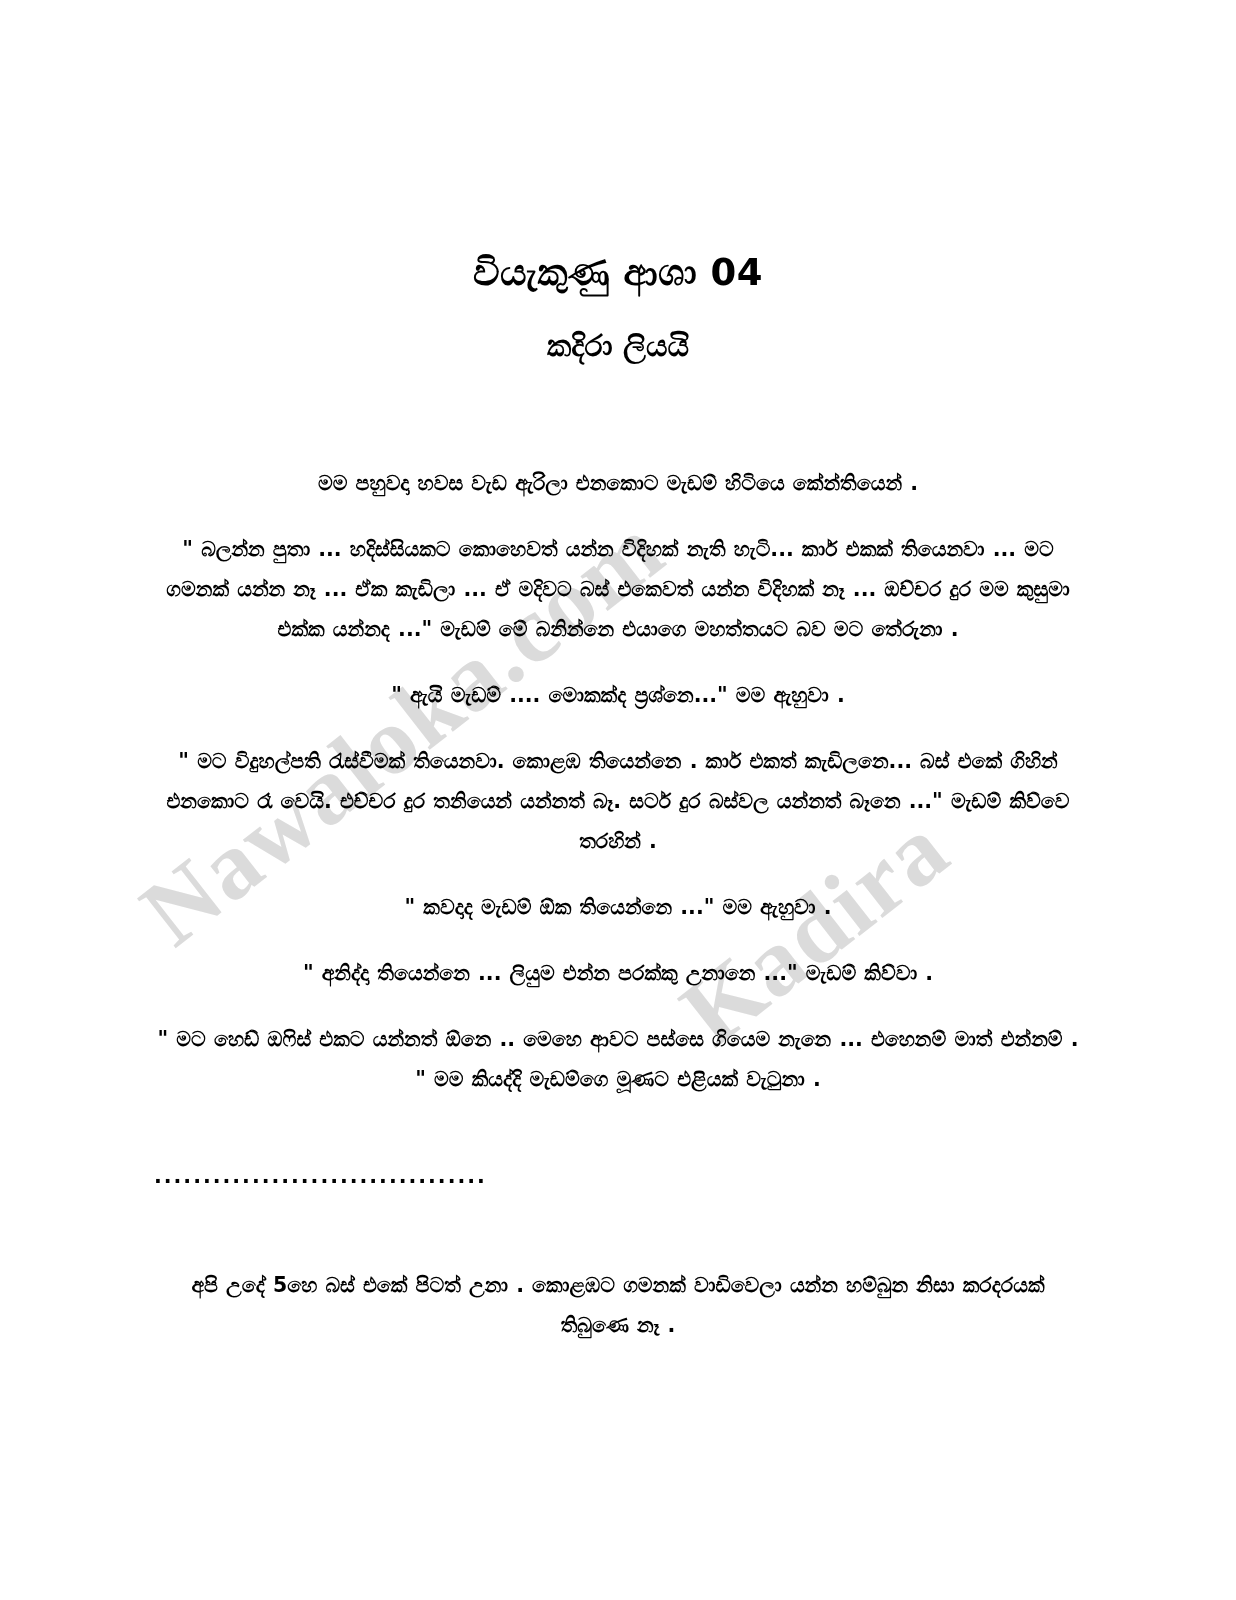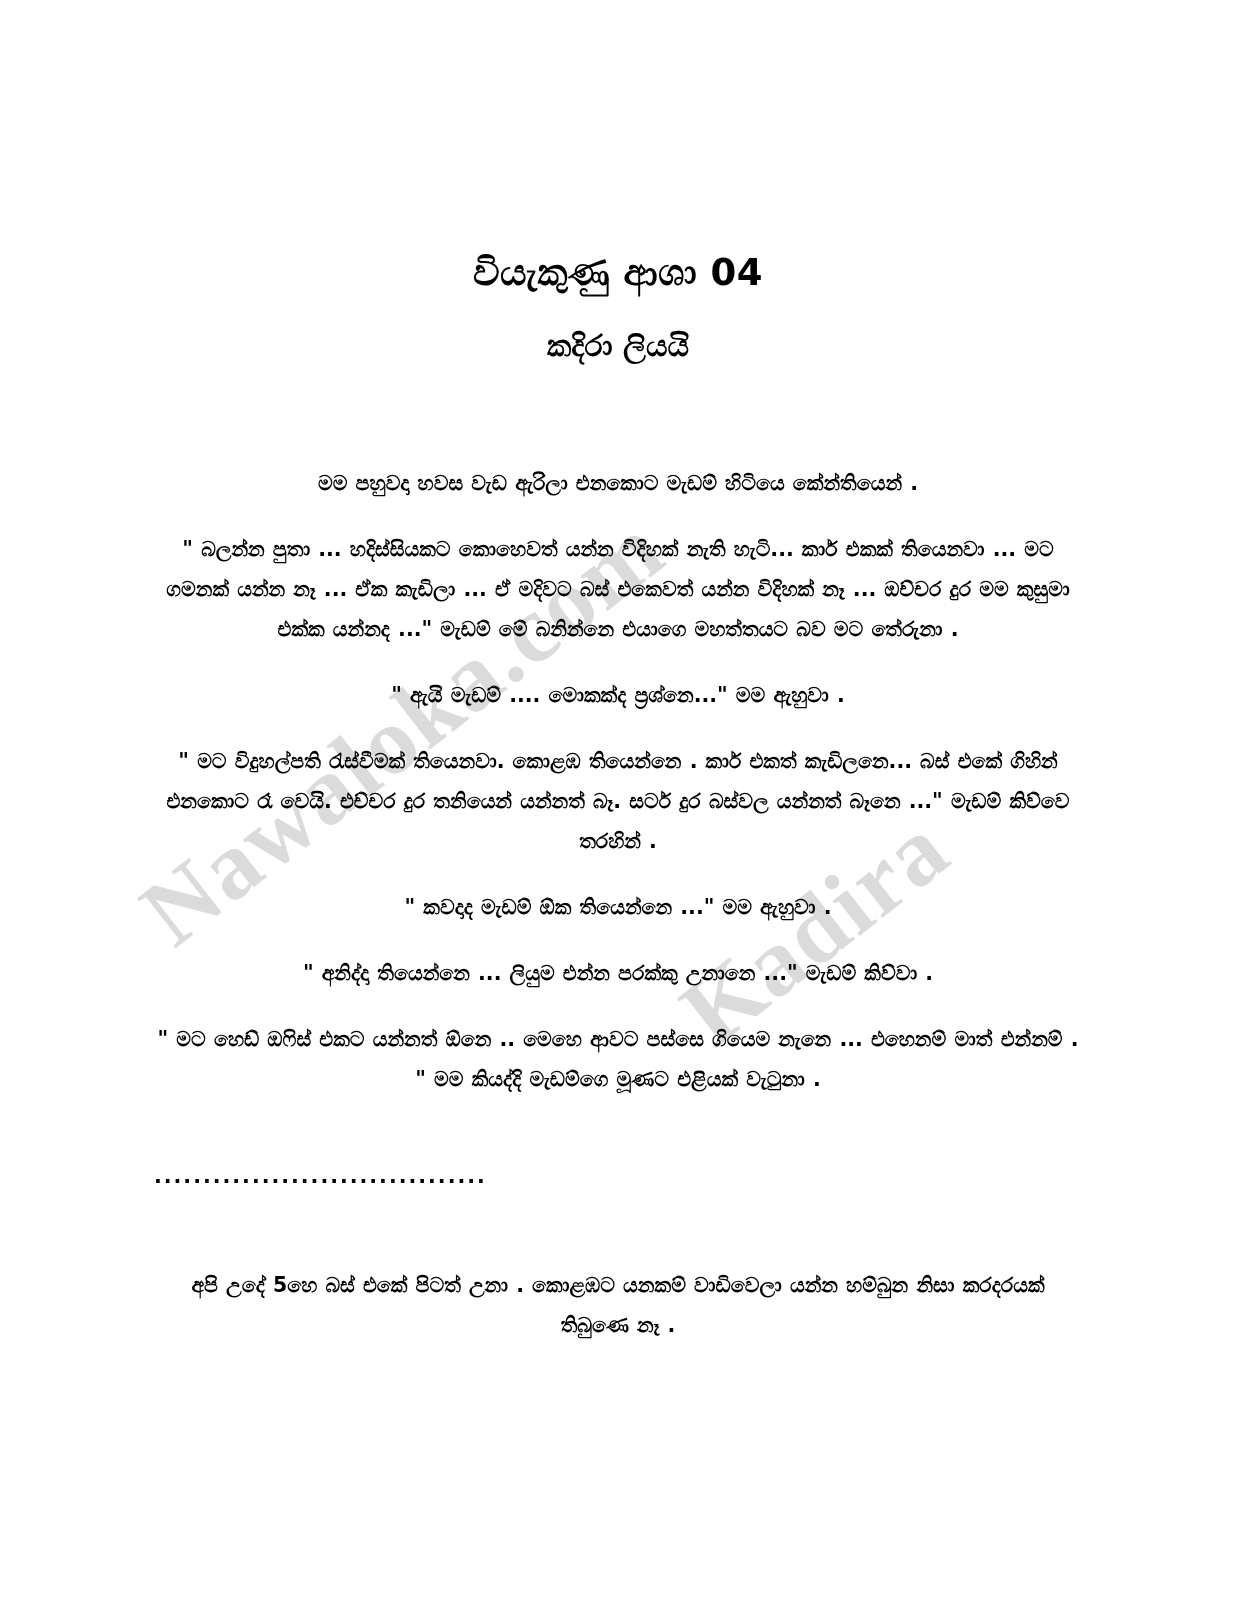--- a/index.html
+++ b/index.html
@@ -124,17 +124,17 @@
 
     <div class="body-block">
       <p class="para">මම පහුවදා හවස වැඩ ඇරිලා එනකොට මැඩම් හිටියෙ කේන්තියෙන් .</p>
       <p class="para">" බලන්න පුතා ... හදිස්සියකට කොහෙවත් යන්න විදිහක් නැති හැටි... කාර් එකක් තියෙනවා ... මට ගමනක් යන්න නෑ ... ඒක කැඩිලා ... ඒ මදිවට බස් එකෙවත් යන්න විදිහක් නෑ ... ඔච්චර දුර මම කුසුමා එක්ක යන්නද ..." මැඩම් මේ බනින්නෙ එයාගෙ මහත්තයට බව මට තේරුනා .</p>
       <p class="para">" ඇයි මැඩම් .... මොකක්ද ප්‍රශ්නෙ..." මම ඇහුවා .</p>
       <p class="para">" මට විදුහල්පති රැස්වීමක් තියෙනවා. කොළඹ තියෙන්නෙ . කාර් එකත් කැඩිලනෙ... බස් එකේ ගිහින් එනකොට රෑ වෙයි. එච්චර දුර තනියෙන් යන්නත් බෑ. සර්ට දුර බස්වල යන්නත් බෑනෙ ..." මැඩම් කිව්වෙ තරහින් .</p>
       <p class="para">" කවදාද මැඩම් ඕක තියෙන්නෙ ..." මම ඇහුවා .</p>
       <p class="para">" අනිද්දා තියෙන්නෙ ... ලියුම එන්න පරක්කු උනානෙ ..." මැඩම් කිව්වා .</p>
       <p class="para">" මට හෙඩ් ඔෆිස් එකට යන්නත් ඕනෙ .. මෙහෙ ආවට පස්සෙ ගියෙම නැනෙ ... එහෙනම් මාත් එන්නම් . " මම කියද්දි මැඩම්ගෙ මූණට එළියක් වැටුනා .</p>
       <p class="dots">..................................</p>
-      <p class="para last">අපි උදේ 5හෙ බස් එකේ පිටත් උනා . කොළඹට යනකම් වාඩිවෙලා යන්න හම්බුන නිසා කරදරයක් තිබුණෙ නෑ .</p>
+      <p class="para last">අපි උදේ 5හෙ බස් එකේ පිටත් උනා . කොළඹට ගමනක් වාඩිවෙලා යන්න හම්බුන නිසා කරදරයක් තිබුණෙ නෑ .</p>
     </div>
 
   </div>
 </div>
 
 </body></html>

